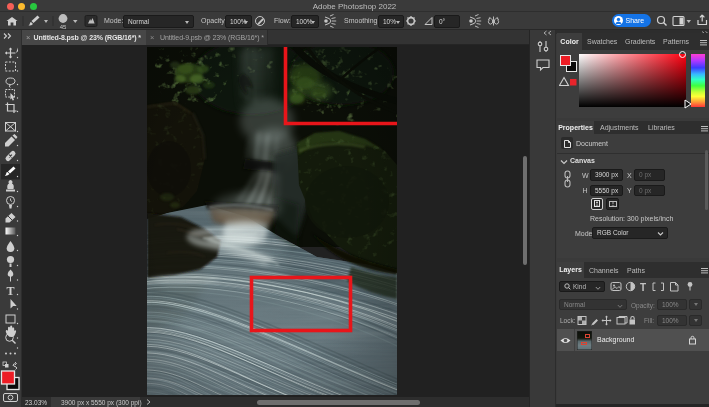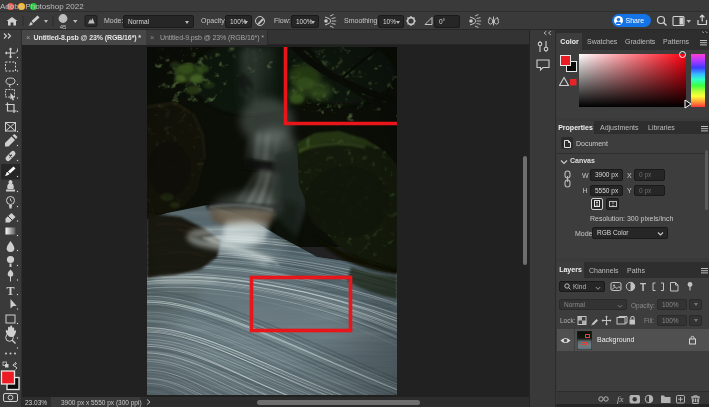--- a/index.html
+++ b/index.html
@@ -11,21 +11,21 @@
 .chev { width:0; height:0; border-left:2.5px solid transparent; border-right:2.5px solid transparent; border-top:3.5px solid #b9b9b9; }
 .ptab { font-size:7px; color:#bdbdbd; white-space:nowrap; }
 </style>
 </head>
 <body>
 
 <div class="abs" style="left:0;top:0;width:709px;height:12px;background:#3a3a3a;border-bottom:1px solid #2e2e2e;">
   <div class="abs" style="left:6.5px;top:3px;width:7px;height:7px;border-radius:50%;background:#f65f57;"></div>
   <div class="abs" style="left:18px;top:3px;width:7px;height:7px;border-radius:50%;background:#fdbc2e;"></div>
   <div class="abs" style="left:30px;top:3px;width:7px;height:7px;border-radius:50%;background:#28c83f;"></div>
-  <div class="abs" style="left:0;top:1.5px;width:709px;text-align:left;color:#bdbdbd;font-size:8px;white-space:nowrap;">Adobe Photoshop 2022</div>
+  <div class="abs" style="left:0;top:1.5px;width:709px;text-align:center;color:#bdbdbd;font-size:8px;white-space:nowrap;">Adobe Photoshop 2022</div>
 </div>
 
 <div class="abs" style="left:0;top:12px;width:709px;height:18px;background:#3a3a3a;border-bottom:1px solid #282828;">
   <svg class="abs" style="left:0;top:0;" width="709" height="18" viewBox="0 0 709 18">
     <path d="M12 5 L17.5 9 L16 9 L16 13.5 L13.4 13.5 L13.4 10.5 L10.6 10.5 L10.6 13.5 L8 13.5 L8 9 L6.5 9 Z" fill="#cfcfcf"></path>
     <line x1="23" y1="4" x2="23" y2="14" stroke="#2c2c2c" stroke-width="1"></line>
     <path d="M37.5 3.5 L39.5 5.5 L33.5 11 L31.5 9 Z" fill="#cfcfcf"></path>
     <path d="M31 10 L33 12 Q31 14 28.5 13.5 Q30.2 12.6 30 10.8 Z" fill="#cfcfcf"></path>
     <path d="M44 8 l4 0 l-2 3 z" fill="#b9b9b9"></path>
     <line x1="53" y1="4" x2="53" y2="14" stroke="#2c2c2c" stroke-width="1"></line>
@@ -685,32 +685,15 @@
       <div class="abs" style="left:20px;top:1.5px;width:15px;height:19px;background:linear-gradient(to bottom,#0c100a 0%,#14180f 38%,#5a6a6e 55%,#6e7e83 75%,#5f7075 100%);box-shadow:inset 0 0 0 0.5px #222;">
          <div class="abs" style="left:8px;top:3px;width:5px;height:4px;border:1px solid #d43;"></div>
          <div class="abs" style="left:4px;top:11px;width:6px;height:3.5px;border:1px solid #d43;"></div>
       </div>
       <div class="abs" style="left:40px;top:7px;font-size:7px;color:#ededed;">Background</div>
       <svg class="abs" style="left:131px;top:6px;" width="9" height="10" viewBox="0 0 9 10">
           <rect x="1.5" y="4" width="6" height="5" fill="none" stroke="#d6d6d6" stroke-width="1"></rect>
           <path d="M3 4 V2.8 a1.5 1.5 0 0 1 3 0 V4" fill="none" stroke="#d6d6d6" stroke-width="1"></path>
         </svg>
     </div>
-    <div class="abs" style="left:0;top:113px;width:152px;height:13px;background:#373737;border-top:1px solid #2c2c2c;">
-      <svg class="abs" style="left:40px;top:2px;" width="108" height="10" viewBox="0 0 108 10">
-        <g stroke="#b3b3b3" fill="none" stroke-width="1">
-          <circle cx="4" cy="5" r="2.2"></circle>
-            <circle cx="9" cy="5" r="2.2"></circle>
-          <text x="20" y="8" font-size="9" font-style="italic" fill="#b3b3b3" stroke="none" font-family="Liberation Serif">fx</text>
-          <rect x="33" y="1.5" width="9.5" height="7.5" rx="1" fill="#b3b3b3"></rect>
-          <circle cx="37.7" cy="5.2" r="2.2" fill="#373737" stroke="none"></circle>
-          <circle cx="52" cy="5" r="3.8"></circle>
-          <path d="M52 1.2 a3.8 3.8 0 0 1 0 7.6 z" fill="#b3b3b3" stroke="none"></path>
-          <path d="M64 3 v-1.5 h3 l1 1.5 h5.5 v6 h-9.5 z" fill="#b3b3b3" stroke="none"></path>
-          <rect x="79.5" y="1.5" width="8" height="7.5" rx="1"></rect>
-          <path d="M83.5 3 v4.5 M81.2 5.2 h4.6"></path>
-          <path d="M95 3 h7 l-0.8 6.5 h-5.4 z M94 3 h9 M96.8 3 v-1.2 h3.4 v1.2 M96.7 4.5 v3.5 M98.5 4.5 v3.5 M100.3 4.5 v3.5"></path>
-        </g>
-      </svg>
-    </div>
   </div>
 </div>
 <div class="abs" style="left:556px;top:404px;width:153px;height:3px;background:#252525;"></div>
 
 </body></html>

